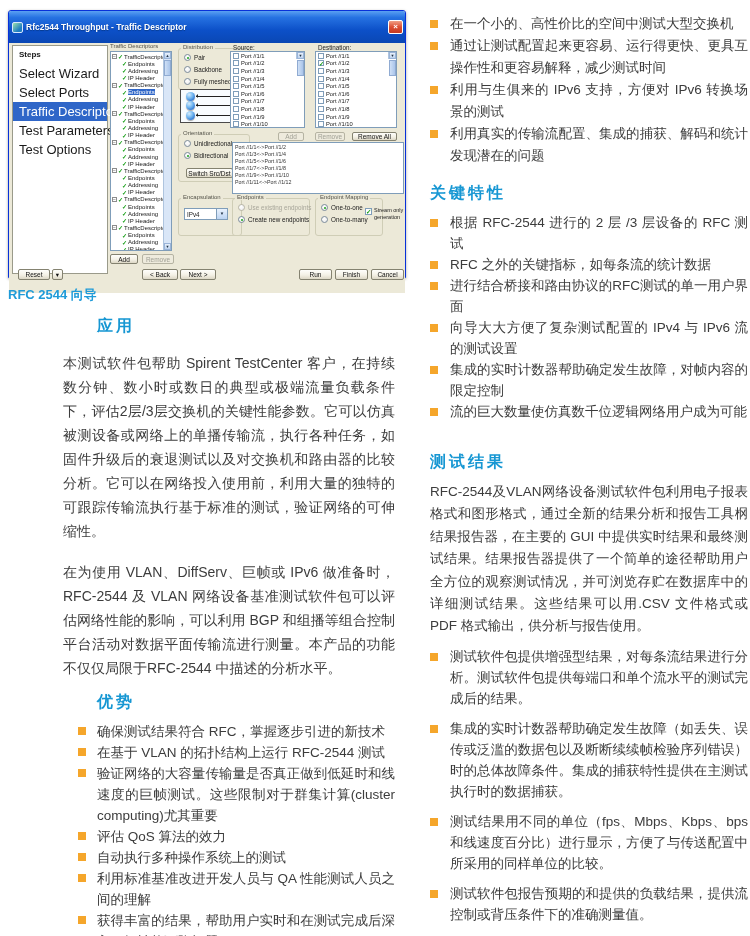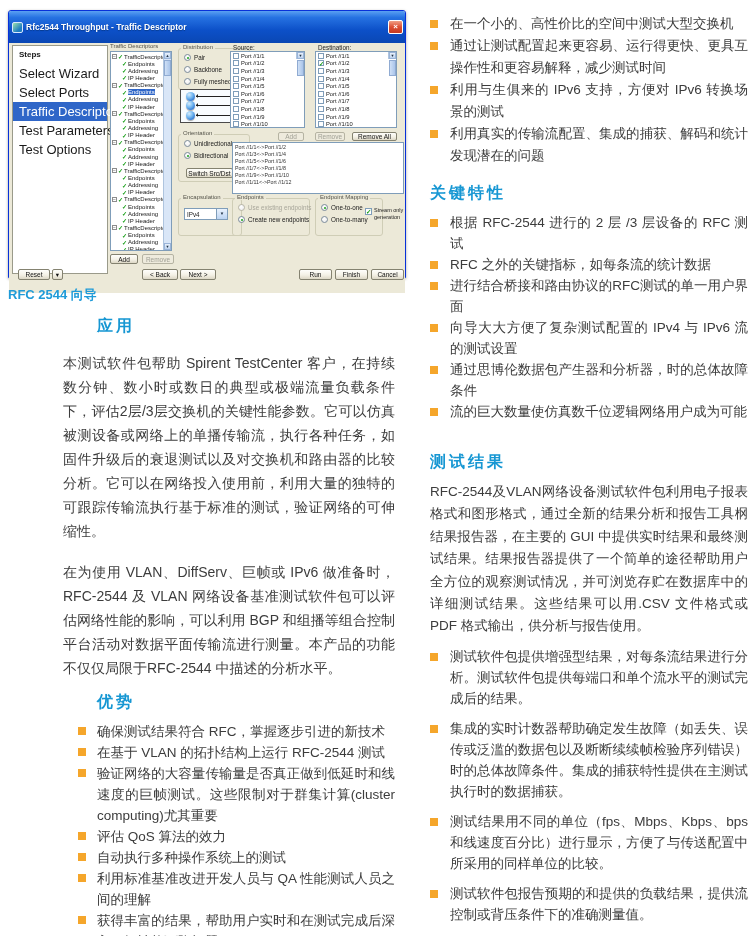--- a/index.html
+++ b/index.html
@@ -629,21 +629,21 @@
         <span>进行结合桥接和路由协议的RFC测试的单一用户界面</span>
       </li>
 
       <li>
         <span class="sq"></span>
         <span>向导大大方便了复杂测试配置的 IPv4 与 IPv6 流的测试设置</span>
       </li>
 
       <li>
         <span class="sq"></span>
-        <span>通过思博伦数据包产生器和分析器，时的总体故障条件</span>
+        <span>集成的实时计数器帮助确定发生故障，对帧内容的限定控制</span>
       </li>
 
       <li>
         <span class="sq"></span>
         <span>流的巨大数量使仿真数千位逻辑网络用户成为可能</span>
       </li>
     </ul>
   <h2 class="sec res">测试结果</h2>
   <p class="respara">RFC-2544及VLAN网络设备测试软件包利用电子报表格式和图形格式，通过全新的结果分析和报告工具㭎结果报告器，在主要的 GUI 中提供实时结果和最终测试结果。结果报告器提供了一个简单的途径帮助用户全方位的观察测试情况，并可浏览存贮在数据库中的详细测试结果。这些结果可以用.CSV 文件格式或 PDF 格式输出，供分析与报告使用。</p>
   <ul class="blts resb">

